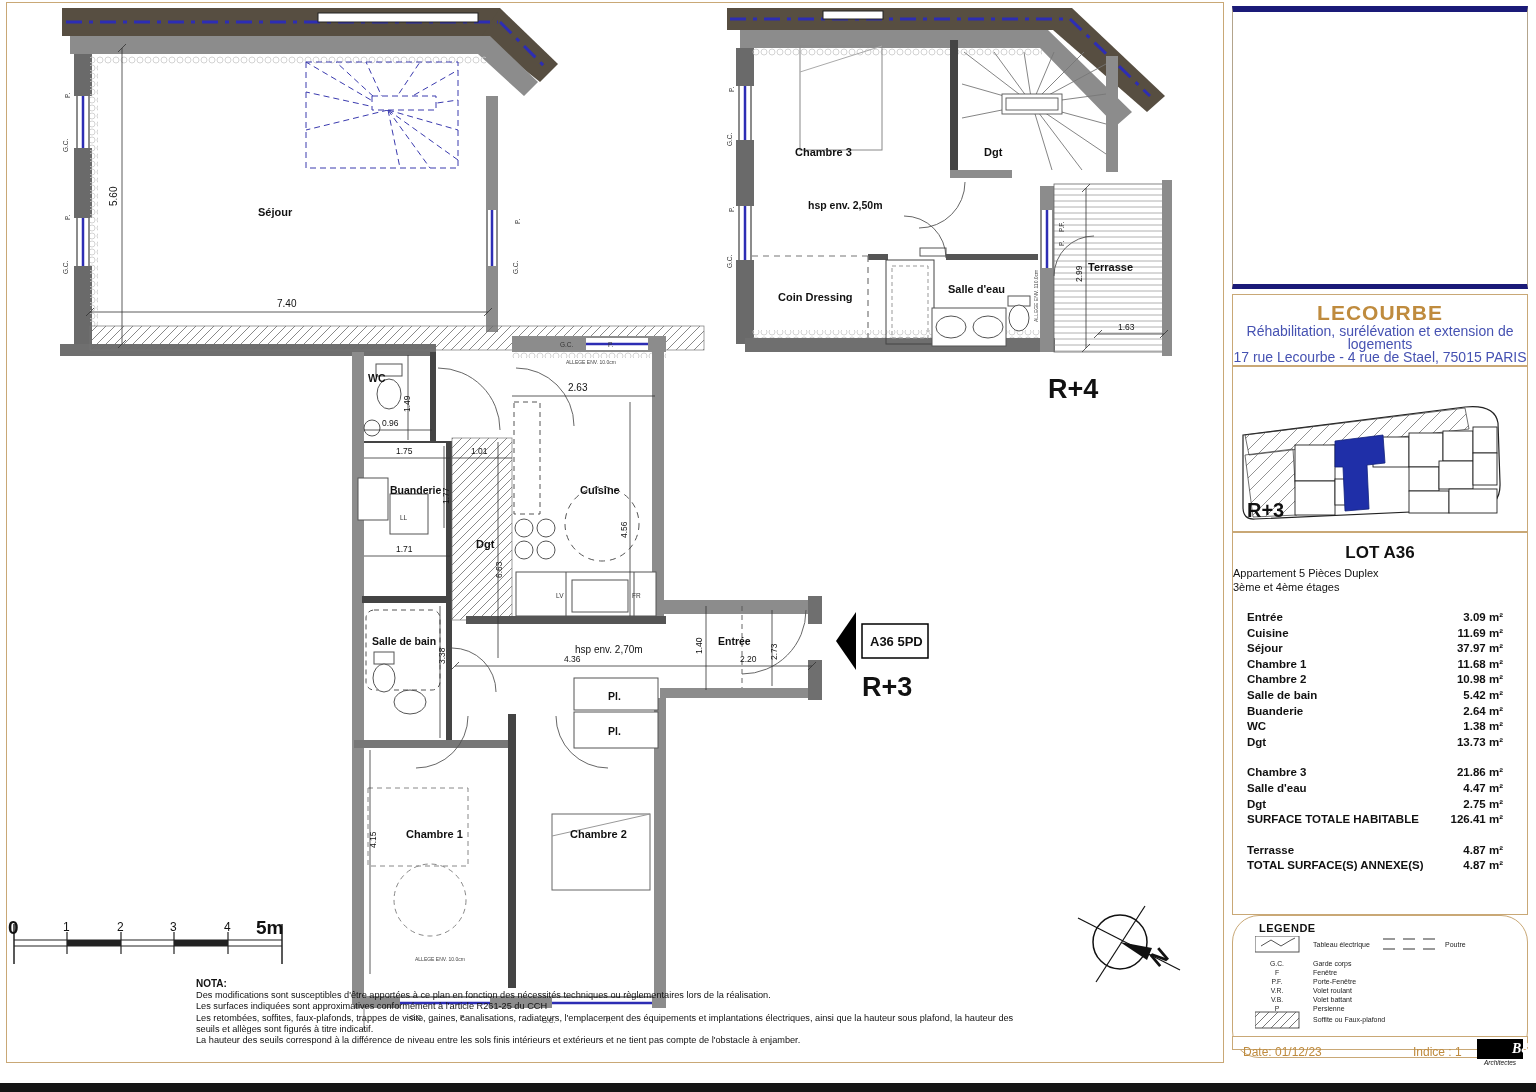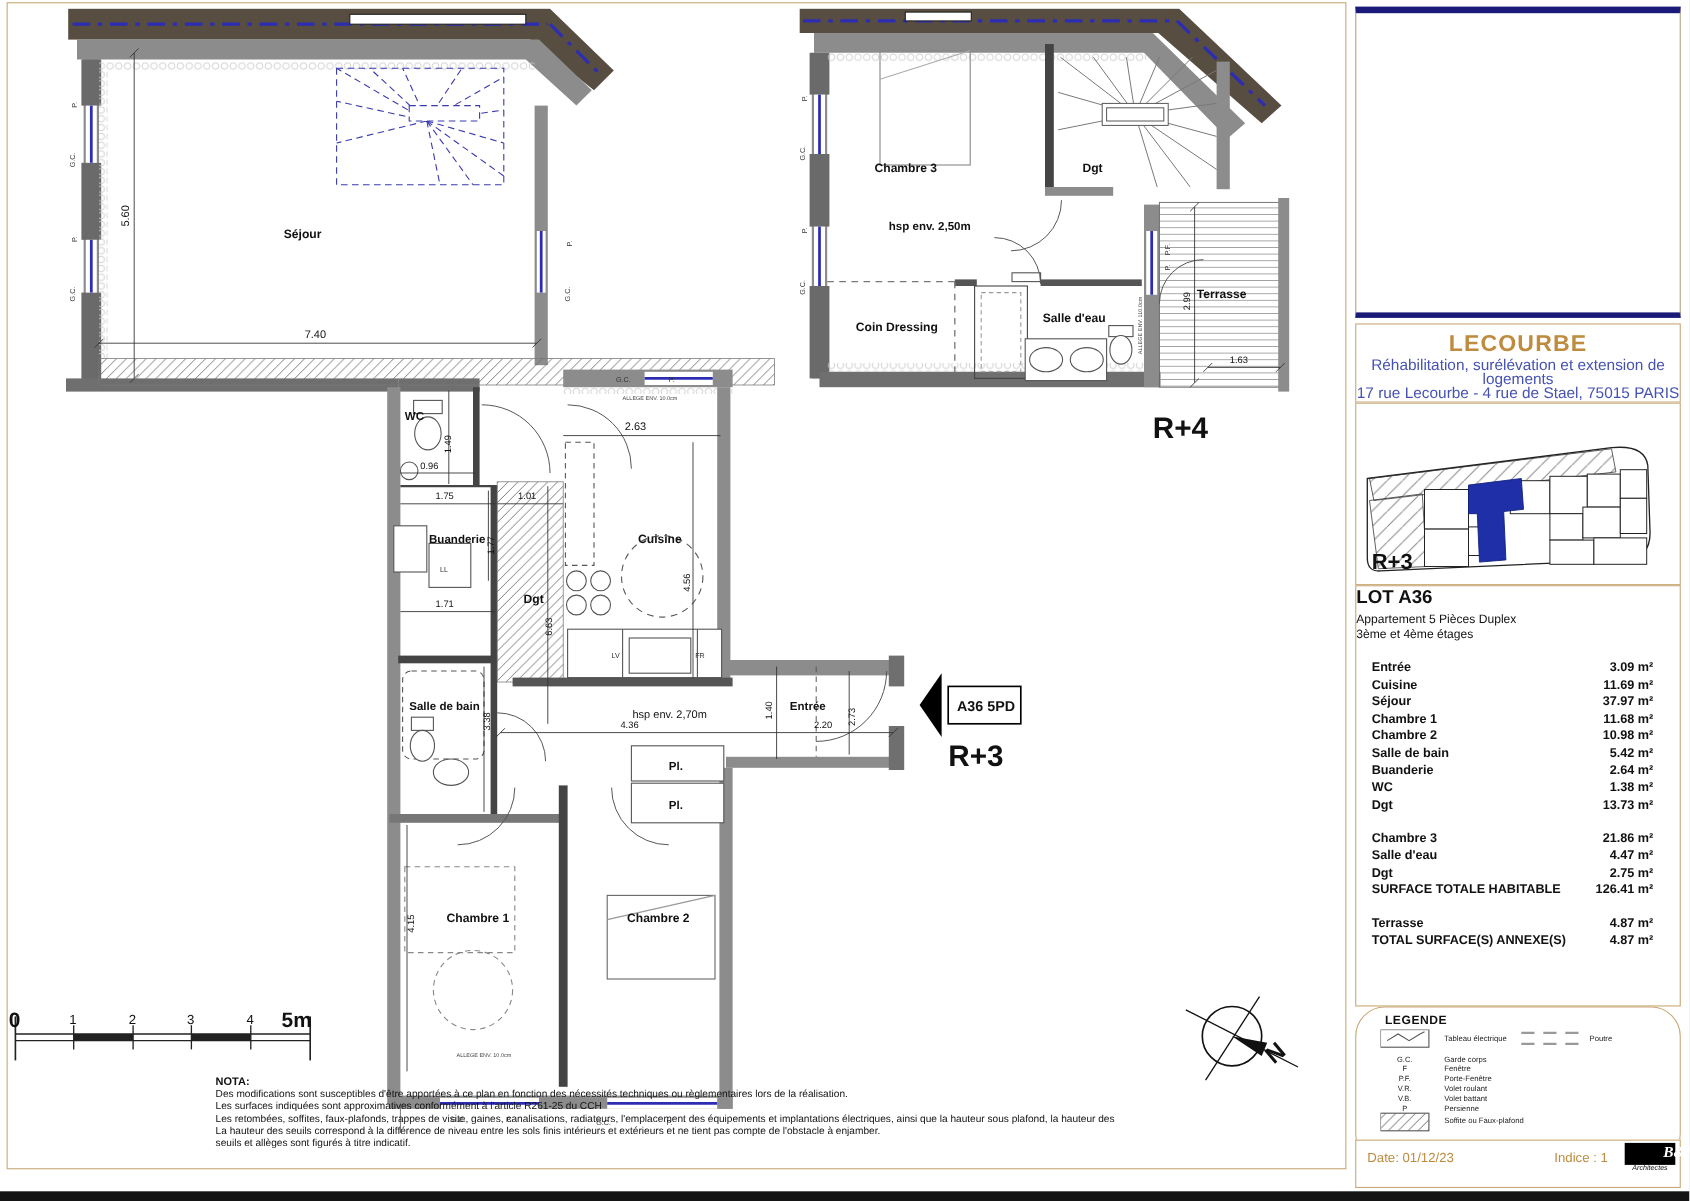--- a/index.html
+++ b/index.html
@@ -8,31 +8,31 @@
          font-family:"Liberation Sans", sans-serif;color:#111;}
   .abs{position:absolute;}
   
   .panel-box{position:absolute;left:1232px;width:296px;background:#fff;border:1.5px solid #c9a876;}
   .logo-box{top:6px;height:283px;border:1px solid #b3a48c;border-top:6px solid #1a1a78;border-bottom:5px solid #1a1a78;}
   .title-box{top:294px;height:72px;text-align:center;}
   .project-title{margin-top:6px;font-size:21px;font-weight:bold;color:#bf8b3e;letter-spacing:1px;}
   .project-sub{font-size:14px;color:#4652b2;line-height:13px;}
   .keyplan-box{top:366px;height:166px;}
   .lot-box{top:532px;height:383px;}
-  .lot-title{text-align:left;font-size:17px;font-weight:bold;}
+  .lot-title{text-align:center;margin-top:10px;font-size:17px;font-weight:bold;}
   .lot-sub{text-align:left;font-size:11px;line-height:13.5px;}
   .lot-rows{margin-top:16px;}
   .lot-row{display:flex;justify-content:space-between;padding:0 24px 0 14px;
            font-size:11.5px;font-weight:bold;line-height:15.6px;}
   .gap15{height:15px;}
   .legend-box{top:915px;height:143px;border-radius:27px;}
   .legend-title{position:absolute;left:26px;top:6px;font-size:11px;font-weight:bold;letter-spacing:.5px;}
   .leg-item{position:absolute;font-size:7px;color:#222;}
   .leg-abbr{position:absolute;font-size:6.8px;color:#222;width:44px;text-align:center;}
-  .footer-box{top:1036px;height:44px;}
+  .footer-box{top:1036px;height:14px;}
   .footer-date{position:absolute;left:10px;top:8px;font-size:12px;color:#bf8b3e;}
   .footer-indice{position:absolute;left:180px;top:8px;font-size:12px;color:#bf8b3e;}
   .bb-logo{position:absolute;right:4px;top:2px;width:46px;height:20px;background:#000;color:#fff;
            text-align:center;font-family:"Liberation Serif",serif;font-style:italic;font-weight:bold;font-size:14px;line-height:19px;padding-left:35px;}
   .bb-sub{position:absolute;right:4px;top:22px;width:46px;text-align:center;font-size:6.5px;font-style:italic;color:#111;}
   
   .nota{position:absolute;left:196px;top:978px;width:1030px;font-size:9.2px;line-height:11.2px;color:#111;}
   .nota b{font-size:10px;}
   .nota .ind{}
   .bottom-strip{position:absolute;left:0;top:1083px;width:1536px;height:9px;background:#141414;}
@@ -381,22 +381,22 @@
     </g>
   </svg>
 
   <div class="frame"></div>
 
   <div class="nota">
     <b>NOTA:</b>
     <div class="ind">Des modifications sont susceptibles d'être apportées à ce plan en fonction des nécessités techniques ou règlementaires lors de la réalisation.</div>
     <div class="ind">Les surfaces indiquées sont approximatives conformément à l'article R261-25 du CCH</div>
     <div class="ind">Les retombées, soffites, faux-plafonds, trappes de visite, gaines, canalisations, radiateurs, l'emplacement des équipements et implantations électriques, ainsi que la hauteur sous plafond, la hauteur des</div>
+    <div class="ind">seuils et allèges sont figurés à titre indicatif.</div>
     <div class="ind">La hauteur des seuils correspond à la différence de niveau entre les sols finis intérieurs et extérieurs et ne tient pas compte de l'obstacle à enjamber.</div>
-    <div class="ind">seuils et allèges sont figurés à titre indicatif.</div>
   </div>
 
   <div class="panel-box logo-box"></div>
 
   <div class="panel-box title-box">
     <div class="project-title">LECOURBE</div>
     <div class="project-sub">Réhabilitation, surélévation et extension de logements</div>
     <div class="project-sub">17 rue Lecourbe  - 4 rue de Stael, 75015 PARIS</div>
   </div>
 

